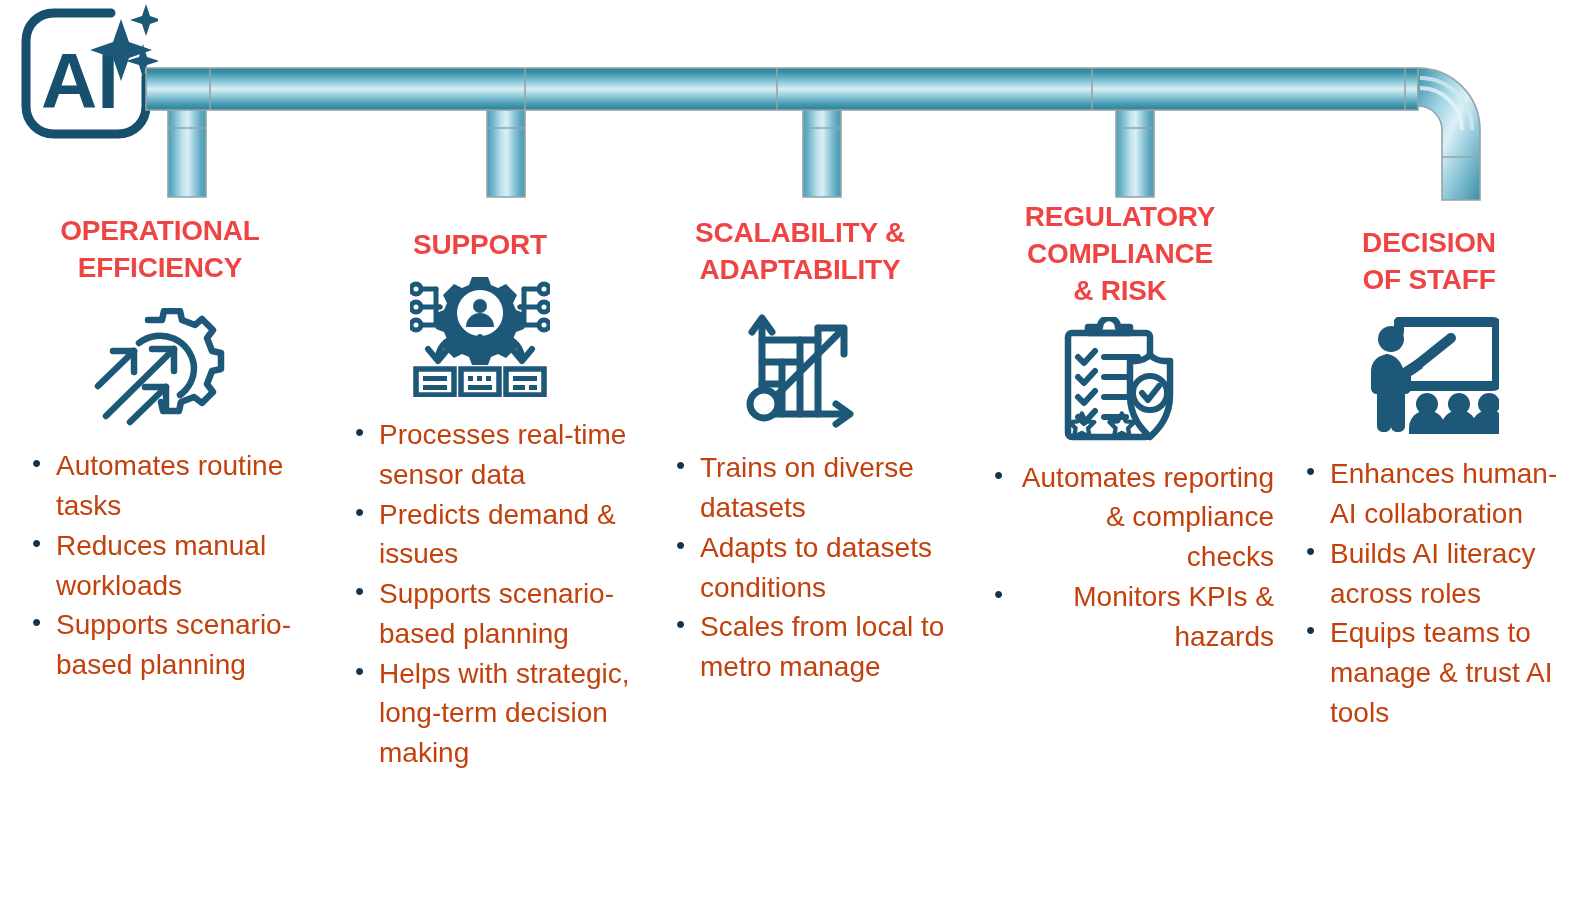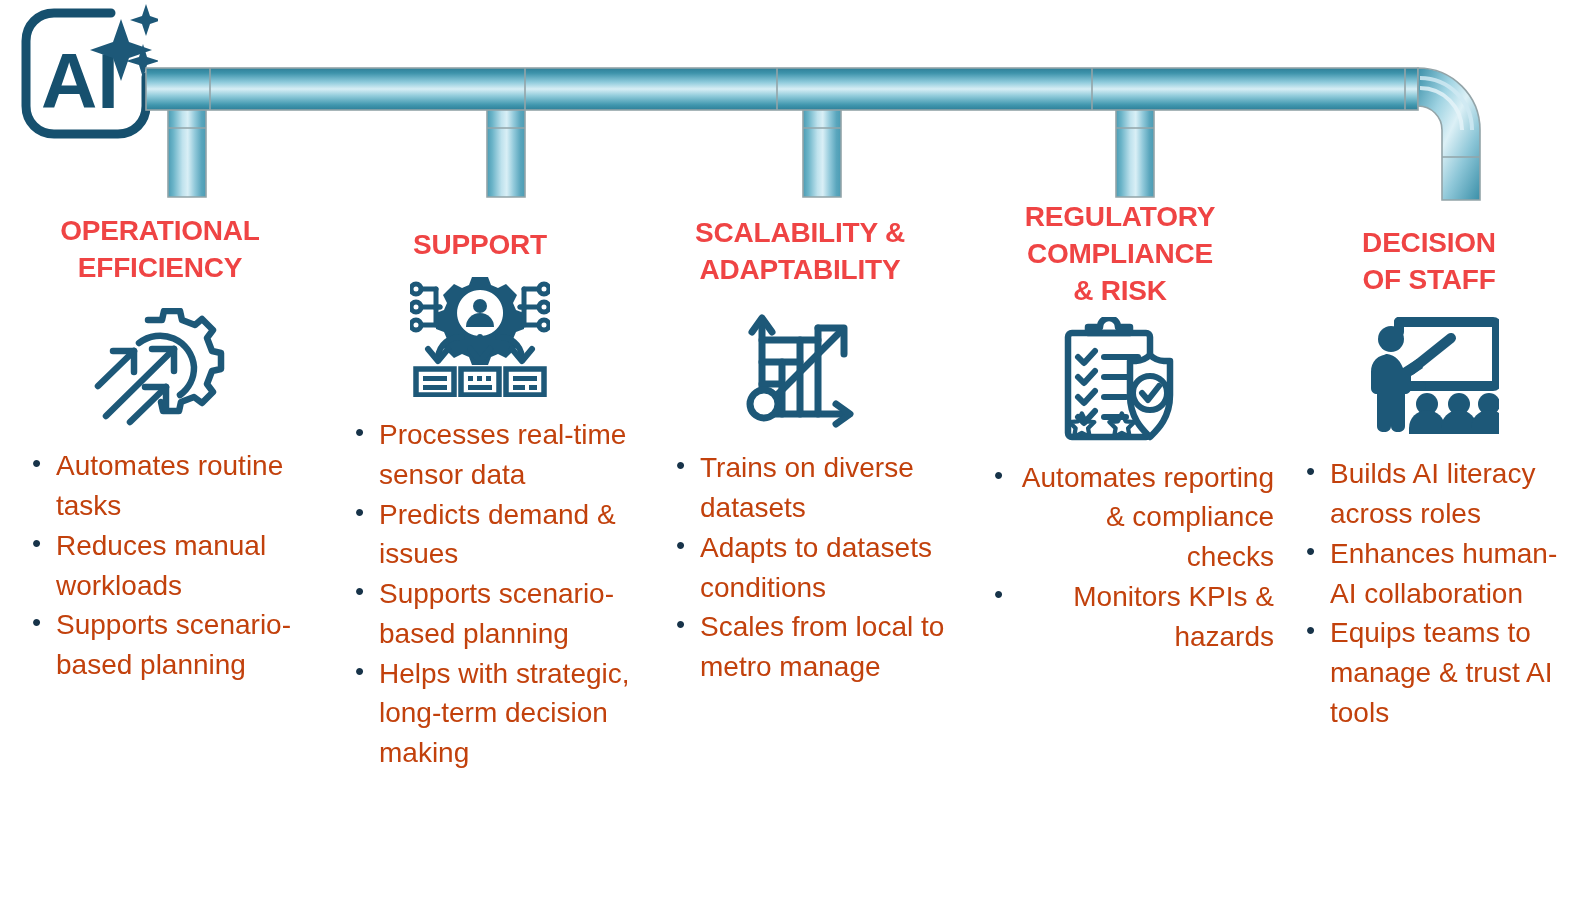--- a/index.html
+++ b/index.html
@@ -394,20 +394,20 @@
             <circle cx="68" cy="88" r="11"></circle>
             <path d="M50 118 v-6 a18 18 0 0 1 36 0 v6 z"></path>
             <circle cx="100" cy="88" r="11"></circle>
             <path d="M82 118 v-6 a18 18 0 0 1 36 0 v6 z"></path>
             <circle cx="130" cy="88" r="11"></circle>
             <path d="M112 118 v-6 a18 18 0 0 1 36 0 v6 z"></path>
           </g>
         </svg>
       </div>
       <ul class="col-bullets">
+        <li>Enhances human-AI collaboration</li>
         <li>Builds AI literacy across roles</li>
-        <li>Enhances human-AI collaboration</li>
         <li>Equips teams to manage &amp; trust AI tools</li>
       </ul>
     </div>
 
   </div>
 </div>
 
 </body></html>

